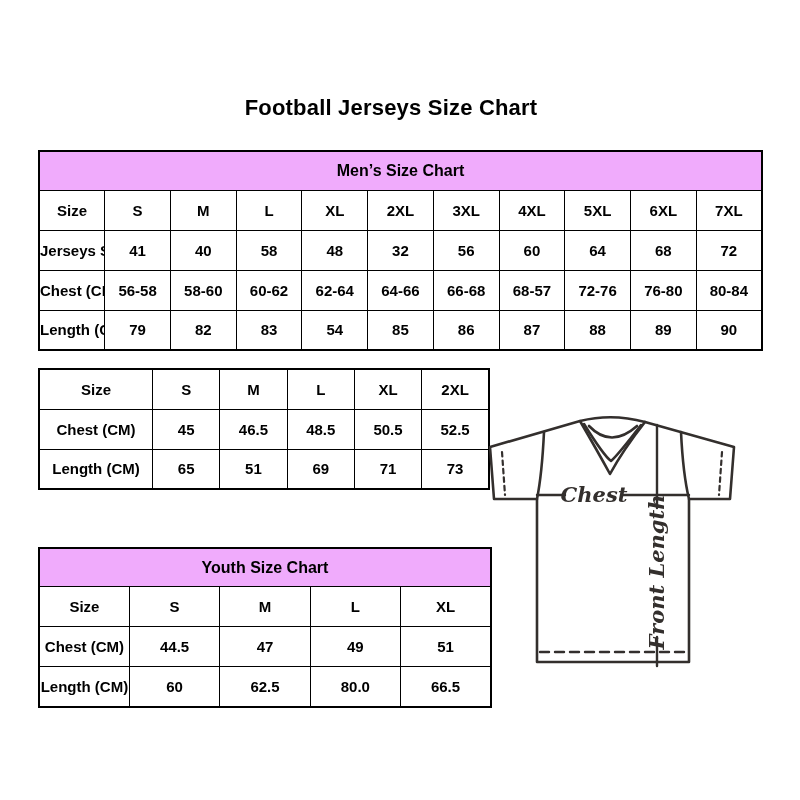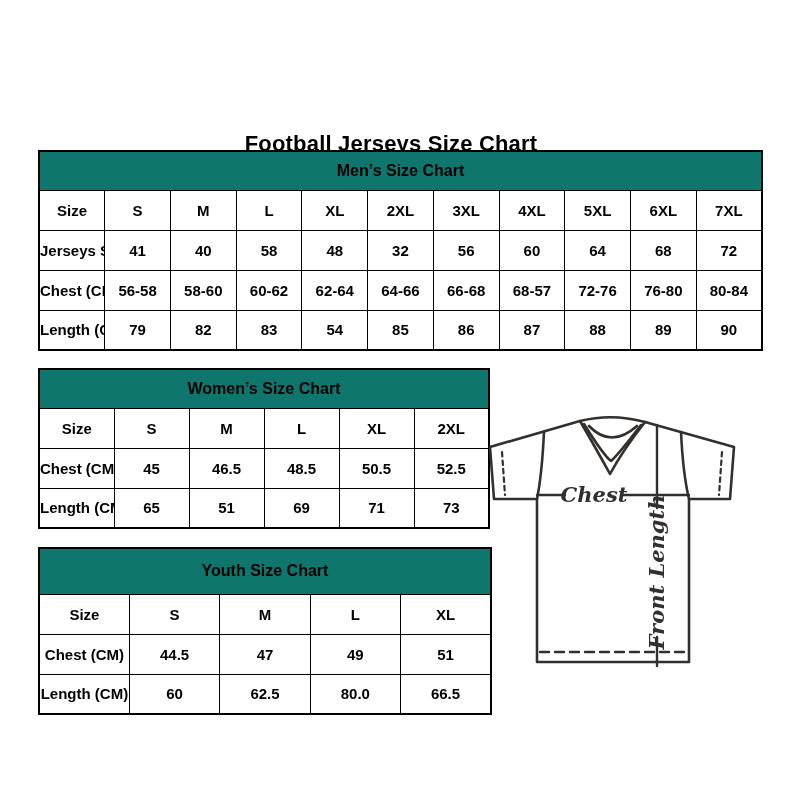--- a/index.html
+++ b/index.html
@@ -2,32 +2,32 @@
 <html><head>
 <meta charset="utf-8">
 <style>
   html,body { margin:0; padding:0; background:#ffffff; }
   body {
     width:800px; height:800px; position:relative; overflow:hidden;
     font-family:"Liberation Sans", sans-serif; color:#000;
   }
   .page-title {
     position:absolute; top:95px; left:0; width:782px;
-    text-align:center; font-size:22px; font-weight:bold; letter-spacing:0.2px;margin-top:36px;
+    text-align:center; font-size:22px; font-weight:bold; letter-spacing:0.2px;
   }
   table.size-table {
     position:absolute; border-collapse:collapse; table-layout:fixed;
     border:2px solid #000; background:#fff;
   }
   table.size-table th, table.size-table td {
     border:1.6px solid #000; text-align:center; vertical-align:middle;
     font-weight:bold; padding:0; overflow:hidden; white-space:nowrap;
   }
   table.size-table th.tbl-header {
-    background:#0f766e; font-size:16px; height:37px;
+    background:#f0abfc; font-size:16px; height:37px;
   }
   table.size-table td { font-size:15px; height:38px; }
   #mens-table   { left:38px; top:150px; width:725px; }
   #womens-table { left:38px; top:368px; width:452px; }
   #youth-table  { left:38px; top:547px; width:454px; }
   #mens-table   td.row-label { width:108px; }
   #womens-table td.row-label { width:112px; }
   #youth-table  td.row-label { width:110px; }
   .jersey-wrap { position:absolute; left:477px; top:404px; width:270px; height:292px; }
   .jersey-wrap svg { display:block; }
@@ -95,23 +95,20 @@
         <td>86</td>
         <td>87</td>
         <td>88</td>
         <td>89</td>
         <td>90</td>
       </tr>
     </tbody>
   </table>
 <table class="size-table" id="womens-table">
     <tbody>
-      <tr style="height: 39px;">
-        <th colspan="6" class="tbl-header">Women’s Size Chart</th>
-      </tr>
       <tr style="height: 40px;">
         <td class="row-label">Size</td>
         <td>S</td>
         <td>M</td>
         <td>L</td>
         <td>XL</td>
         <td>2XL</td>
       </tr>
       <tr style="height: 40px;">
         <td class="row-label">Chest (CM)</td>
@@ -126,21 +123,21 @@
         <td>65</td>
         <td>51</td>
         <td>69</td>
         <td>71</td>
         <td>73</td>
       </tr>
     </tbody>
   </table>
 <table class="size-table" id="youth-table">
     <tbody>
-      <tr style="height: 46px;">
+      <tr style="height: 38px;">
         <th colspan="5" class="tbl-header">Youth Size Chart</th>
       </tr>
       <tr style="height: 40px;">
         <td class="row-label">Size</td>
         <td>S</td>
         <td>M</td>
         <td>L</td>
         <td>XL</td>
       </tr>
       <tr style="height: 40px;">

